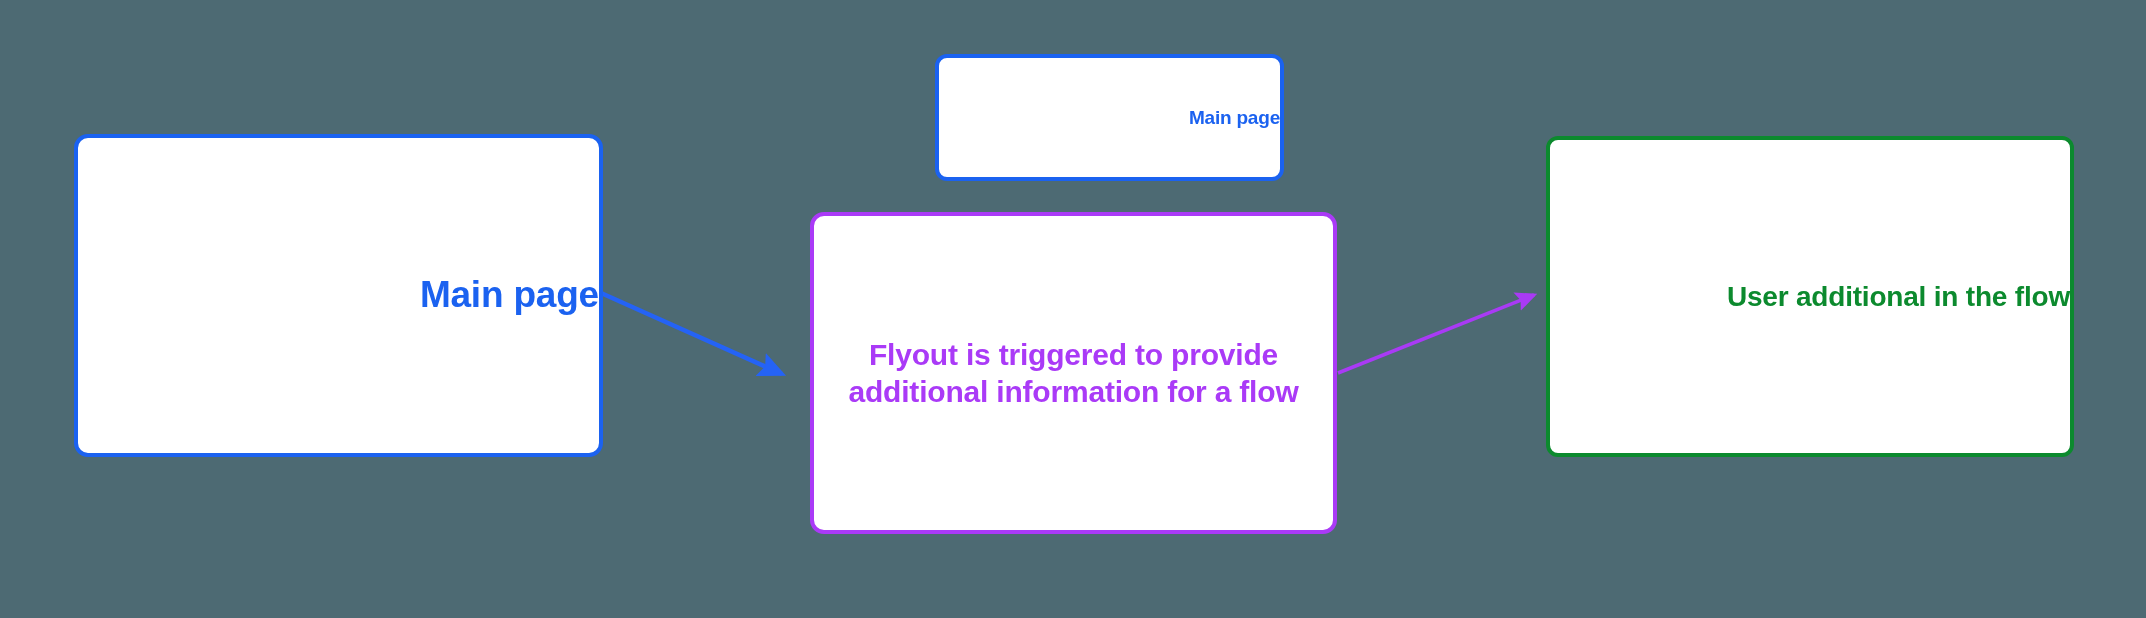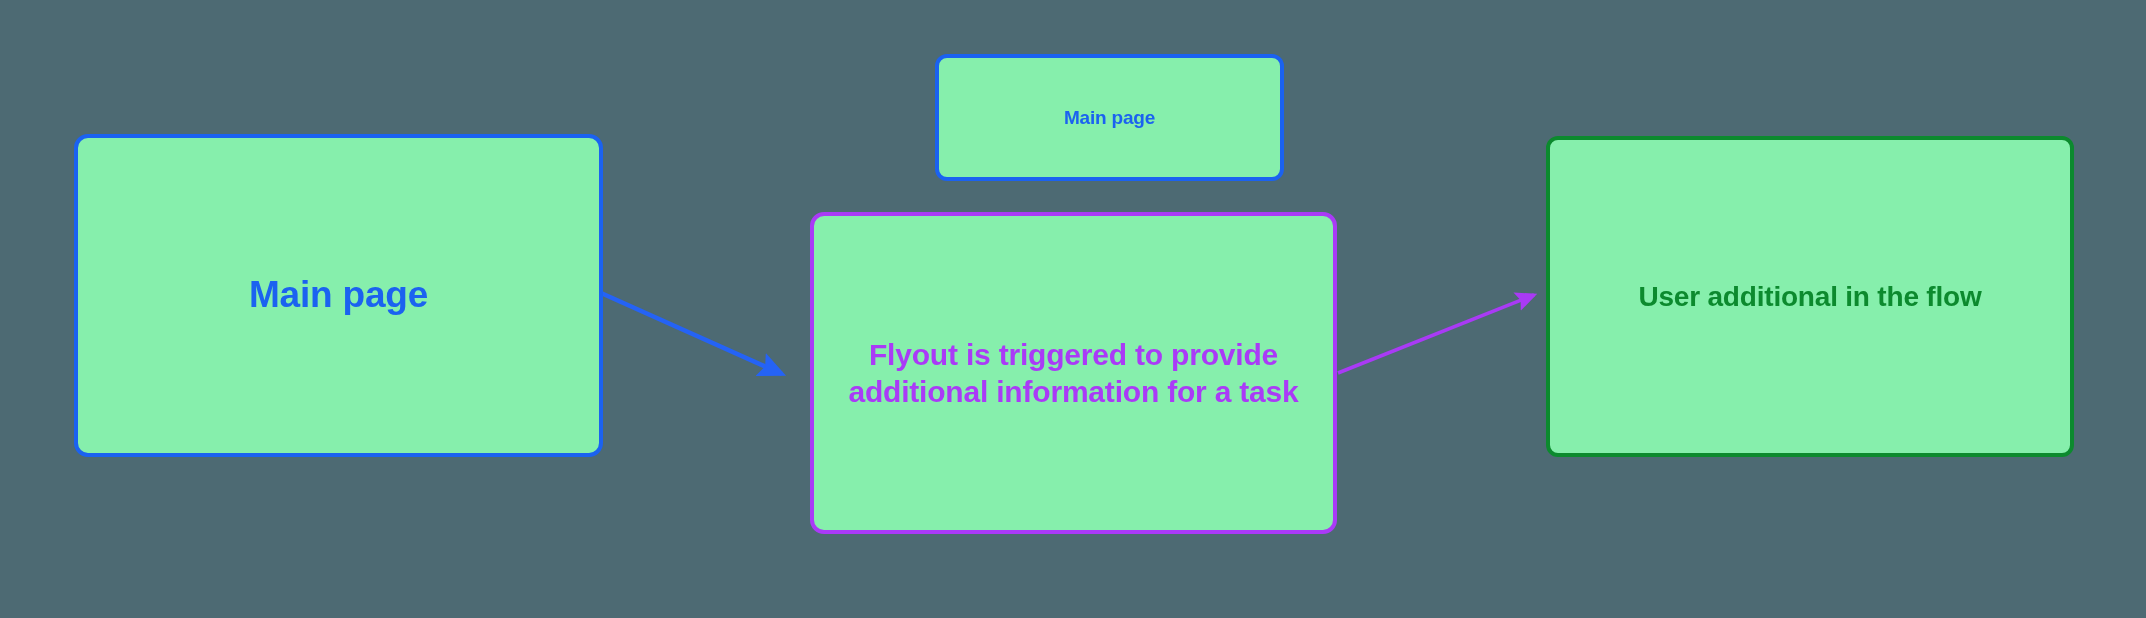--- a/index.html
+++ b/index.html
@@ -21,25 +21,25 @@
   .arrow-layer {
     position: absolute;
     left: 0;
     top: 0;
     width: 2146px;
     height: 618px;
     pointer-events: none;
   }
   .node {
     position: absolute;
-    background: #86efac;
+    background: #ffffff;
     box-sizing: border-box;
     display: flex;
     align-items: center;
-    justify-content: center;
+    justify-content: flex-end;
     text-align: center;
   }
   .node-label {
     font-weight: bold;
     line-height: 1.25;
     letter-spacing: -0.2px;
     white-space: pre-line;
   }
 
   
@@ -120,20 +120,20 @@
 
   <div class="node" id="node-main-page-large">
     <span class="node-label">Main page</span>
   </div>
 
   <div class="node" id="node-main-page-small">
     <span class="node-label">Main page</span>
   </div>
 
   <div class="node" id="node-flyout">
-    <span class="node-label">Flyout is triggered to provide additional information for a task</span>
+    <span class="node-label">Flyout is triggered to provide additional information for a flow</span>
   </div>
 
   <div class="node" id="node-user-continues">
     <span class="node-label">User additional in the flow</span>
   </div>
 
 </div>
 
 </body></html>

